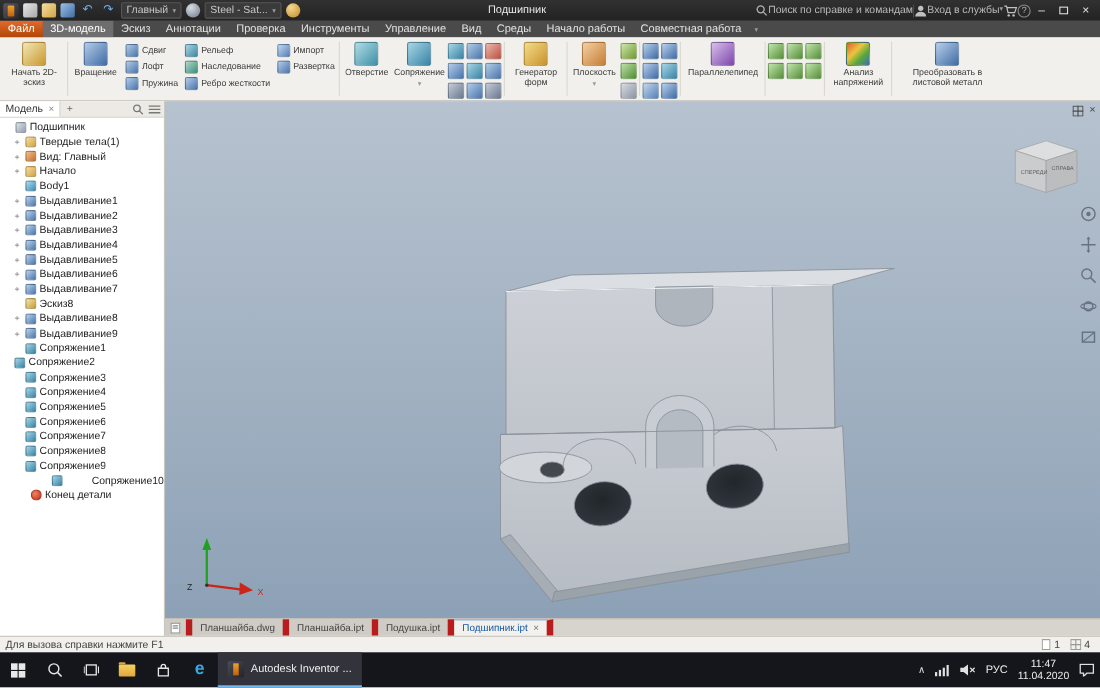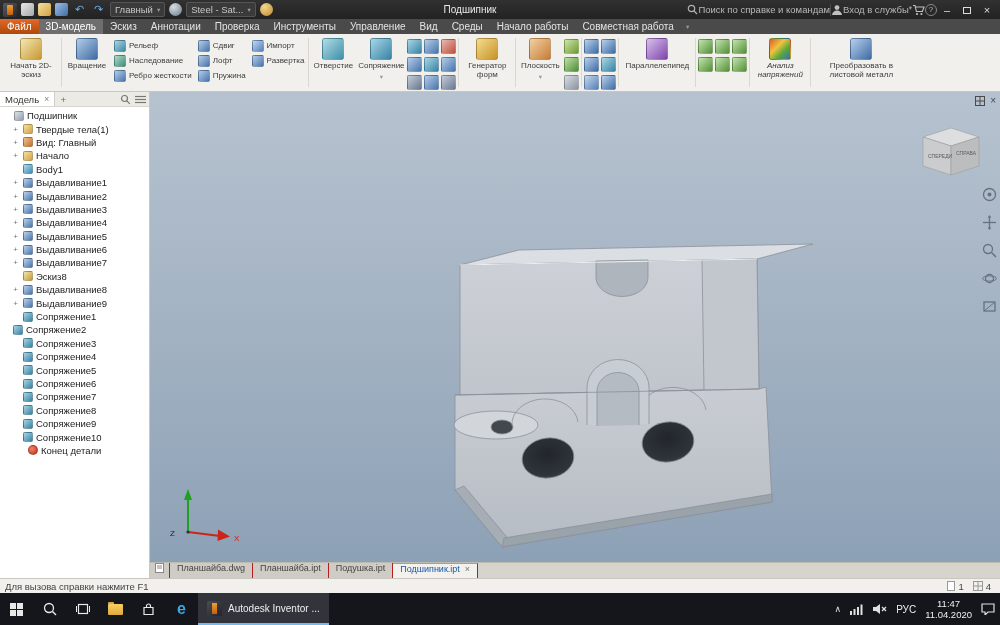--- a/index.html
+++ b/index.html
@@ -56,21 +56,21 @@
 
 #viewport{left:150px;top:92px;width:850px;height:470px;background:linear-gradient(180deg,#b6c2cf 0%,#a5b4c4 45%,#8da1b6 100%);overflow:hidden}
 #model-svg{position:absolute;left:0;top:0}
 #viewcube{position:absolute;right:12px;top:30px;opacity:.92}
 #vp-corner{position:absolute;right:4px;top:3px;display:flex;gap:5px;align-items:center}
 #navbar{position:absolute;right:3px;top:95px;display:flex;flex-direction:column;gap:13px;opacity:.8}
 #triad{position:absolute;left:8px;bottom:18px}
 
 
 #doctabs{left:150px;top:562px;width:850px;height:16px;background:#d7d4cd;border-top:1px solid #bdbab2;display:flex;align-items:stretch;font-size:9px;color:#444}
-.dtab{display:flex;padding:0 7px;border-right:1px solid #b91c1c;gap:5px;background:#cfccc5;white-space:nowrap}
+.dtab{display:flex;align-items:center;padding:0 7px;border-right:6px solid #b91c1c;gap:5px;background:#cfccc5;white-space:nowrap}
 .dtab.icononly{padding:0 5px}
 .dtab.active{background:#f2f1ed;color:#1559a8;border-top:1px solid #7da7d9}
 .dtab .x{color:#777;font-size:9px}
 
 
 #statusbar{left:0;top:578px;width:1000px;height:15px;background:#f1f0ec;border-top:1px solid #c9c7c0;display:flex;align-items:center;font-size:9.5px;color:#444;padding:0 5px}
 #sb-right{margin-left:auto;display:flex;align-items:center;gap:9px;padding-right:4px}
 .sbc{display:flex;align-items:center;gap:3px}
 
 
@@ -158,44 +158,44 @@
       </div>
     </div>
     <div class="rsep"></div>
     <div class="rgroup">
       <div class="rlarge" style="width: 46px;">
         <div class="bigicon" style="background: linear-gradient(135deg, rgb(180, 204, 232), rgb(63, 108, 164));"></div>
         <div class="rlabel">Вращение</div>
       </div>
       <div class="rcol">
         <div class="rsmall">
+          <span class="smicon" style="background: linear-gradient(135deg, rgb(180, 204, 232), rgb(74, 118, 172));"></span>
+          <span>Сдвиг</span>
+        </div>
+        <div class="rsmall">
+          <span class="smicon" style="background: linear-gradient(135deg, rgb(180, 204, 232), rgb(74, 118, 172));"></span>
+          <span>Лофт</span>
+        </div>
+        <div class="rsmall">
+          <span class="smicon" style="background: linear-gradient(135deg, rgb(180, 204, 232), rgb(74, 118, 172));"></span>
+          <span>Пружина</span>
+        </div>
+      </div>
+      <div class="rcol">
+        <div class="rsmall">
           <span class="smicon" style="background: linear-gradient(135deg, rgb(174, 212, 224), rgb(61, 138, 168));"></span>
           <span>Рельеф</span>
         </div>
         <div class="rsmall">
           <span class="smicon" style="background: linear-gradient(135deg, rgb(176, 216, 204), rgb(61, 144, 120));"></span>
           <span>Наследование</span>
         </div>
         <div class="rsmall">
           <span class="smicon" style="background: linear-gradient(135deg, rgb(180, 204, 232), rgb(74, 118, 172));"></span>
           <span>Ребро жесткости</span>
-        </div>
-      </div>
-      <div class="rcol">
-        <div class="rsmall">
-          <span class="smicon" style="background: linear-gradient(135deg, rgb(180, 204, 232), rgb(74, 118, 172));"></span>
-          <span>Сдвиг</span>
-        </div>
-        <div class="rsmall">
-          <span class="smicon" style="background: linear-gradient(135deg, rgb(180, 204, 232), rgb(74, 118, 172));"></span>
-          <span>Лофт</span>
-        </div>
-        <div class="rsmall">
-          <span class="smicon" style="background: linear-gradient(135deg, rgb(180, 204, 232), rgb(74, 118, 172));"></span>
-          <span>Пружина</span>
         </div>
       </div>
       <div class="rcol">
         <div class="rsmall">
           <span class="smicon" style="background: linear-gradient(135deg, rgb(192, 216, 240), rgb(85, 128, 184));"></span>
           <span>Импорт</span>
         </div>
         <div class="rsmall">
           <span class="smicon" style="background: linear-gradient(135deg, rgb(180, 204, 232), rgb(74, 118, 172));"></span>
           <span>Развертка</span>
@@ -269,21 +269,21 @@
         <div class="gicon" style="background: linear-gradient(135deg, rgb(194, 228, 174), rgb(85, 144, 56));"></div>
         <div class="gicon" style="background: linear-gradient(135deg, rgb(194, 228, 174), rgb(85, 144, 56));"></div>
         <div class="gicon" style="background: linear-gradient(135deg, rgb(194, 228, 174), rgb(85, 144, 56));"></div>
         <div class="gicon" style="background: linear-gradient(135deg, rgb(194, 228, 174), rgb(85, 144, 56));"></div>
         <div class="gicon" style="background: linear-gradient(135deg, rgb(194, 228, 174), rgb(85, 144, 56));"></div>
         <div class="gicon" style="background: linear-gradient(135deg, rgb(194, 228, 174), rgb(85, 144, 56));"></div>
       </div>
     </div>
     <div class="rsep"></div>
     <div class="rgroup">
-      <div class="rlarge" style="width: 56px; font-style: italic;">
+      <div class="rlarge" style="width: 56px;">
         <div class="bigicon" style="background: linear-gradient(135deg, rgb(224, 90, 53) 0%, rgb(238, 196, 62) 38%, rgb(90, 168, 60) 66%, rgb(63, 108, 180) 100%);"></div>
         <div class="rlabel">Анализ напряжений</div>
       </div>
     </div>
     <div class="rsep"></div>
     <div class="rgroup">
       <div class="rlarge" style="width: 96px;">
         <div class="bigicon" style="background: linear-gradient(135deg, rgb(184, 208, 236), rgb(63, 108, 164));"></div>
         <div class="rlabel">Преобразовать в листовой металл</div>
       </div>
@@ -423,21 +423,21 @@
       <div class="trow" style="padding-left: 11px;">
         <span class="texp"></span>
         <span class="ticon" style="background: linear-gradient(135deg, rgb(168, 214, 230), rgb(56, 132, 164));"></span>
         <span class="tlabel">Сопряжение8</span>
       </div>
       <div class="trow" style="padding-left: 11px;">
         <span class="texp"></span>
         <span class="ticon" style="background: linear-gradient(135deg, rgb(168, 214, 230), rgb(56, 132, 164));"></span>
         <span class="tlabel">Сопряжение9</span>
       </div>
-      <div class="trow" style="padding-left: 11px;">
+      <div class="trow" style="padding-left: 11px; justify-content: space-between;">
         <span class="texp"></span>
         <span class="ticon" style="background: linear-gradient(135deg, rgb(168, 214, 230), rgb(56, 132, 164));"></span>
         <span class="tlabel">Сопряжение10</span>
       </div>
       <div class="trow" style="padding-left: 16px;">
         <span class="texp"></span>
         <span class="ticon" style="background: radial-gradient(circle at 35% 35%, rgb(240, 132, 104), rgb(194, 44, 20)); border-radius: 50%;"></span>
         <span class="tlabel">Конец детали</span>
       </div>
     </div>

